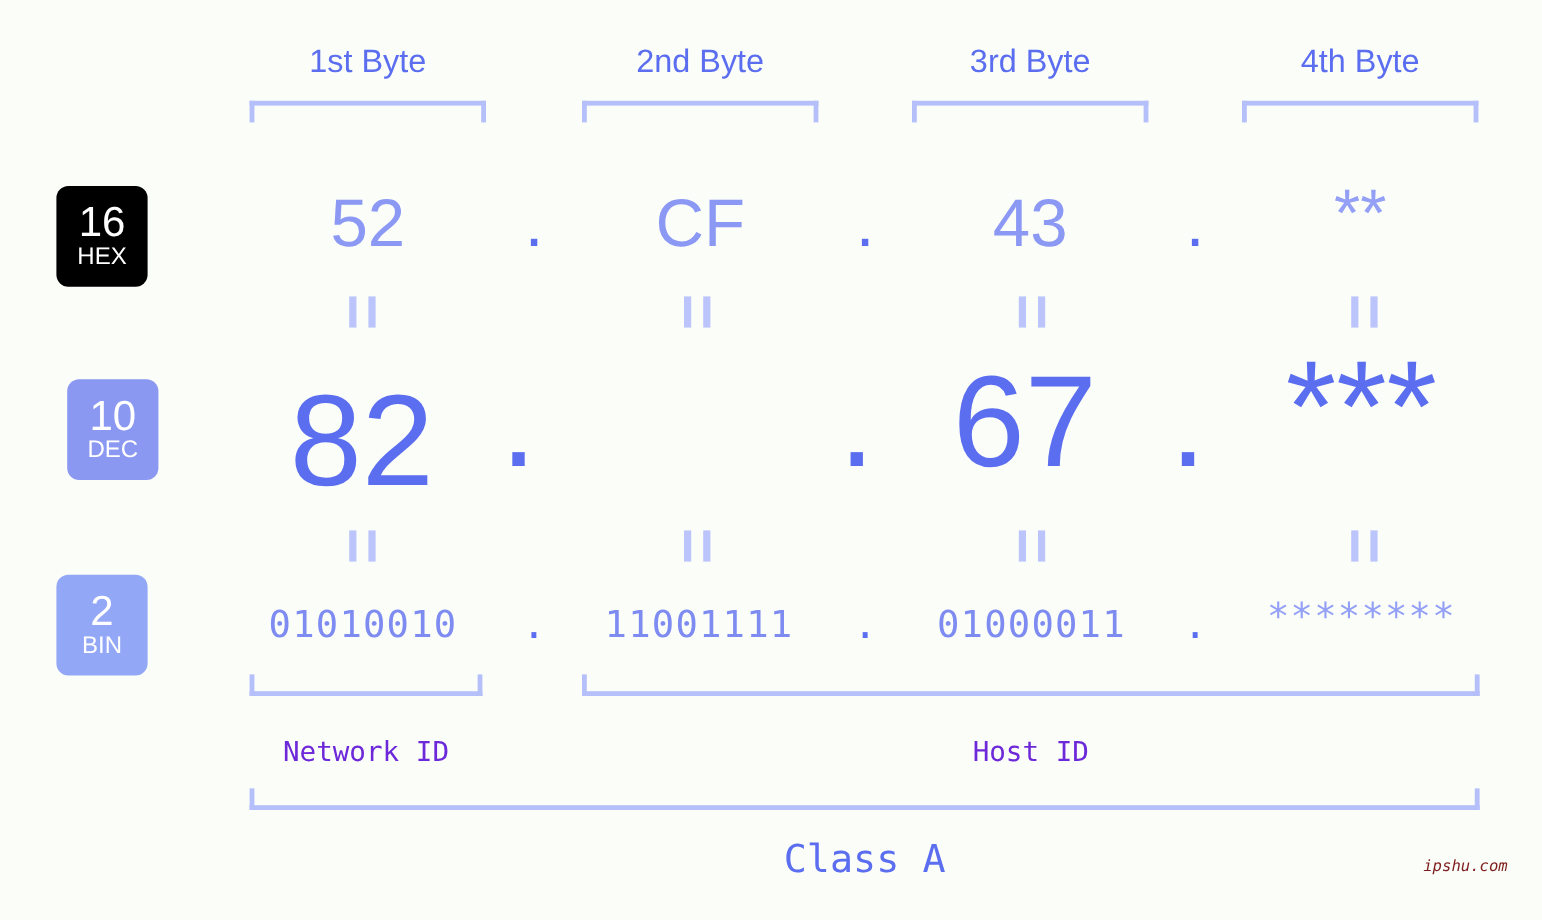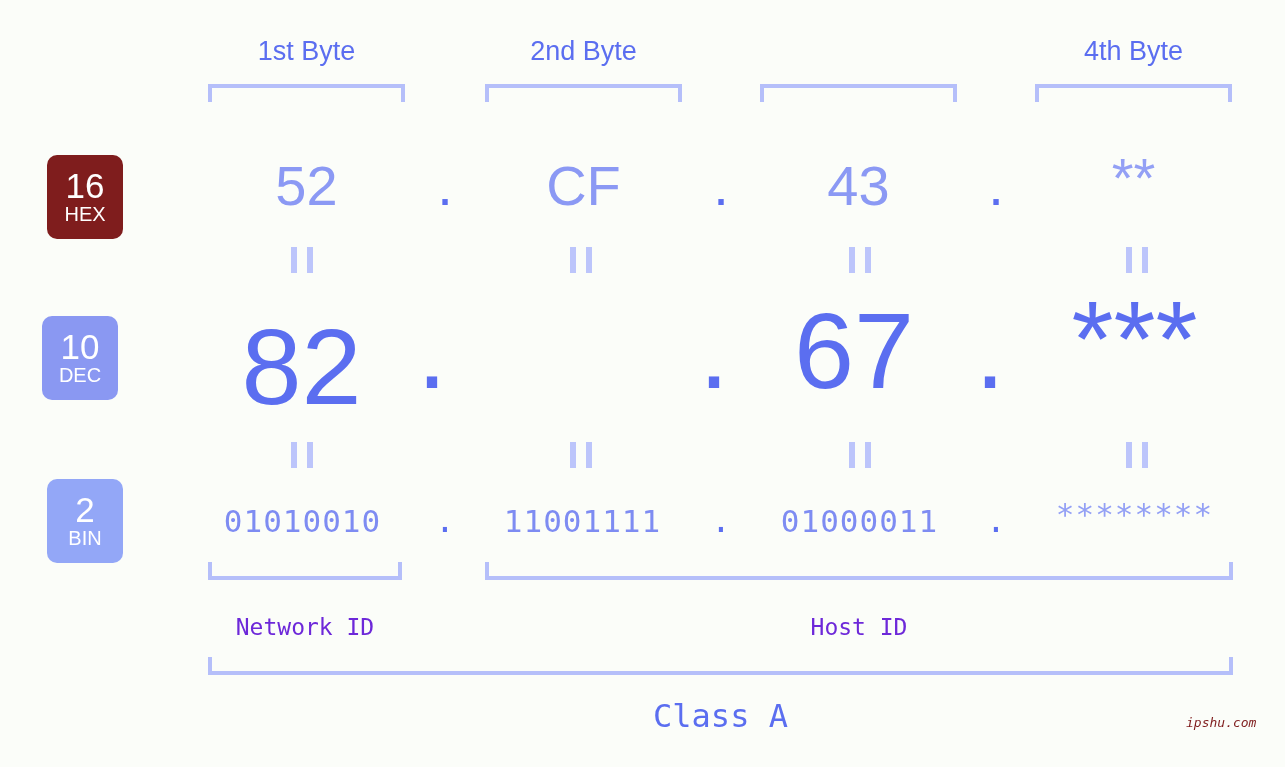--- a/index.html
+++ b/index.html
@@ -65,21 +65,21 @@
     line-height: 34px;
     font-weight: 400;
     font-family: "Liberation Sans", sans-serif;
   }
   .badge .abbr {
     font-size: 20px;
     line-height: 22px;
     font-weight: 400;
     font-family: "Liberation Sans", sans-serif;
   }
-  .badge-hex { background: #7f1d1d; }
+  .badge-hex { background: #000000; }
   .badge-dec { background: #8a98f2; }
   .badge-bin { background: #93a7f7; }
 
   
   .hex-val {
     font-family: "Liberation Sans", sans-serif;
     font-size: 56px;
     color: #8b99f4;
     text-align: center;
     white-space: nowrap;
@@ -163,20 +163,21 @@
     font-style: italic;
   }
 </style>
 </head>
 <body>
 
 <div class="stage">
 
   <div class="abs byte-label" style="left:208px; top:36px; width:197px;">1st Byte</div>
   <div class="abs byte-label" style="left:485px; top:36px; width:197px;">2nd Byte</div>
+  <div class="abs byte-label" style="left:760px; top:36px; width:197px;">3rd Byte</div>
   <div class="abs byte-label" style="left:1035px; top:36px; width:197px;">4th Byte</div>
 
   <div class="abs bracket-top" style="left:208px; top:84px; width:197px;"></div>
   <div class="abs bracket-top" style="left:485px; top:84px; width:197px;"></div>
   <div class="abs bracket-top" style="left:760px; top:84px; width:197px;"></div>
   <div class="abs bracket-top" style="left:1035px; top:84px; width:197px;"></div>
 
   <div class="abs badge badge-hex" style="left:47px; top:155px;">
     <span class="num">16</span>
     <span class="abbr">HEX</span>
@@ -200,21 +201,21 @@
     </div>
   <div class="abs eq-mark" style="left:849px; top:247px;">
       <i></i>
       <i></i>
     </div>
   <div class="abs eq-mark" style="left:1126px; top:247px;">
       <i></i>
       <i></i>
     </div>
 
-  <div class="abs badge badge-dec" style="left:42px; top:316px;">
+  <div class="abs badge badge-dec" style="left:56px; top:316px;">
     <span class="num">10</span>
     <span class="abbr">DEC</span>
   </div>
 
   <div class="abs dec-val" style="left:203px; top:313px; width:197px;">82</div>
   <div class="abs dec-dot" style="left:400px; top:297px; width:64px;">.</div>
   <div class="abs dec-dot" style="left:682px; top:297px; width:64px;">.</div>
   <div class="abs dec-val" style="left:746px; top:297px; width:216px;">67</div>
   <div class="abs dec-dot" style="left:958px; top:297px; width:64px;">.</div>
   <div class="abs dec-val" style="left:1022px; top:285px; width:225px;">***</div>

